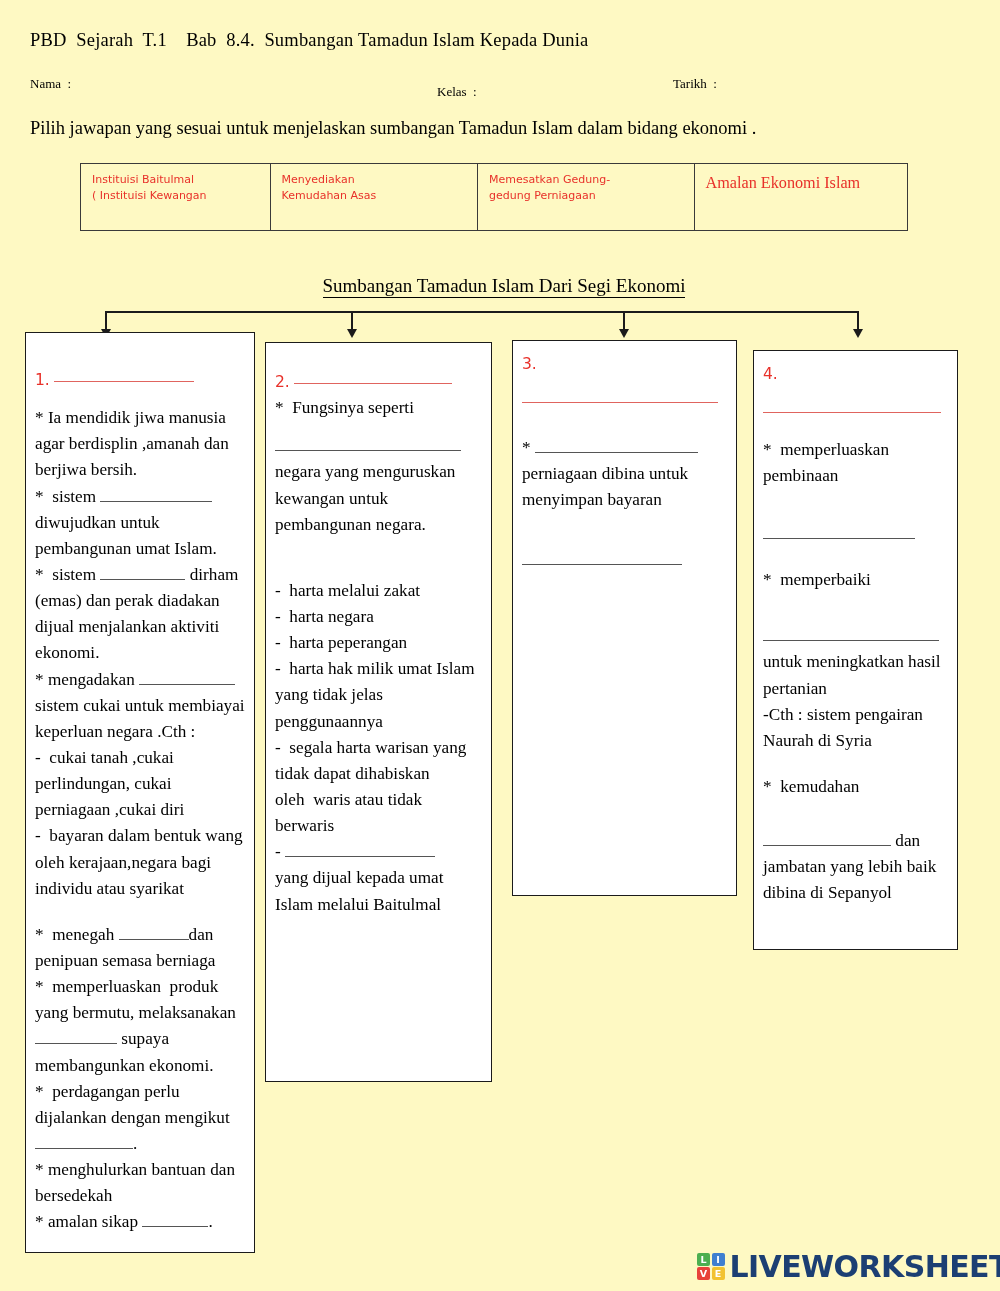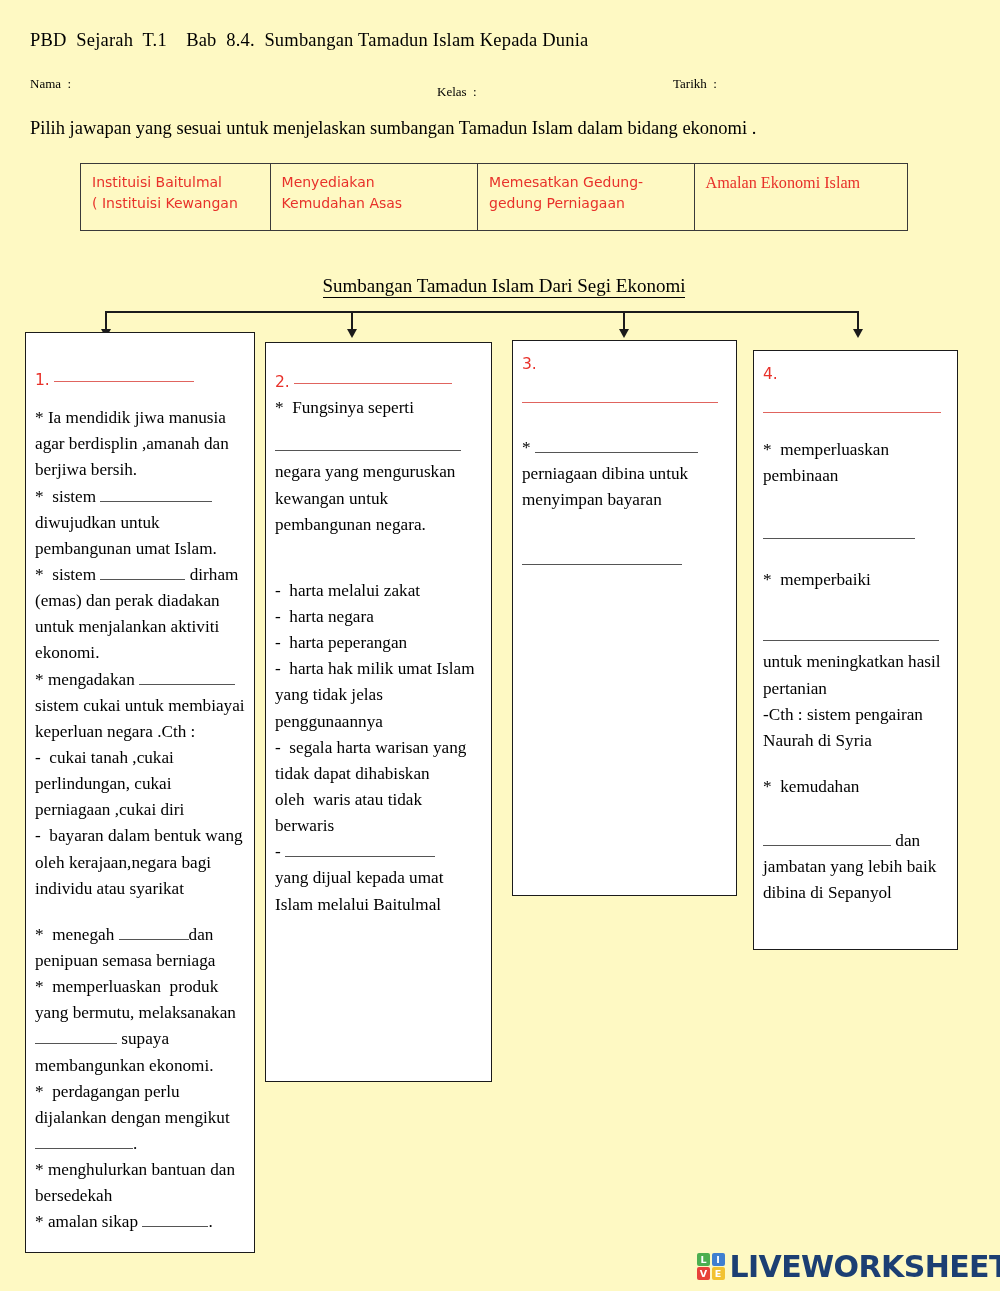--- a/index.html
+++ b/index.html
@@ -51,21 +51,21 @@
     border: 1.3px solid #3a3a3a;
     box-sizing: border-box;
     display: flex;
   }
   .wb-cell {
     box-sizing: border-box;
     border-right: 1.3px solid #3a3a3a;
     padding: 8px 0 0 11px;
     color: #e8312a;
     font-family: "DejaVu Sans", sans-serif;
-    font-size: 14px;
+    font-size: 11px;
     line-height: 1.48;
   }
   .wb-cell:last-child { border-right: none; }
   .wb-c1 { width: 190px; }
   .wb-c2 { width: 217px; }
   .wb-c3 { width: 208px; }
   .wb-c4 { width: 213px; font-family: "Liberation Serif", serif; font-size: 16.2px; }
 
   
   .flow-title {
@@ -208,21 +208,21 @@
     <div class="inner">
       <div class="gap-md"></div>
       <div style="height:14px"></div>
       <div>
         <span class="num">1.</span>
         <span class="blank-red" style="width:140px"></span>
       </div>
       <div class="gap-sm"></div>
       <div class="lineblock"><span>* Ia mendidik jiwa manusia agar berdisplin ,amanah dan berjiwa bersih.
 *  sistem </span><span class="blank" style="width:112px"></span><span> diwujudkan untuk pembangunan umat Islam.
-*  sistem </span><span class="blank" style="width:85px"></span><span> dirham (emas) dan perak diadakan untuk menjalankan aktiviti ekonomi.
+*  sistem </span><span class="blank" style="width:85px"></span><span> dirham (emas) dan perak diadakan dijual menjalankan aktiviti ekonomi.
 * mengadakan </span><span class="blank" style="width:96px"></span><span>sistem cukai untuk membiayai keperluan negara .Cth :
 -  cukai tanah ,cukai perlindungan, cukai perniagaan ,cukai diri
 -  bayaran dalam bentuk wang oleh kerajaan,negara bagi individu atau syarikat</span></div>
       <div class="gap-md"></div>
       <div class="lineblock"><span>*  menegah </span><span class="blank" style="width:70px"></span><span>dan penipuan semasa berniaga
 *  memperluaskan  produk yang bermutu, melaksanakan </span><span class="blank" style="width:82px"></span><span> supaya membangunkan ekonomi.
 *  perdagangan perlu dijalankan dengan mengikut </span><span class="blank" style="width:98px"></span><span>.
 * menghulurkan bantuan dan bersedekah
 * amalan sikap </span><span class="blank" style="width:66px"></span><span>.</span></div>
     </div>

